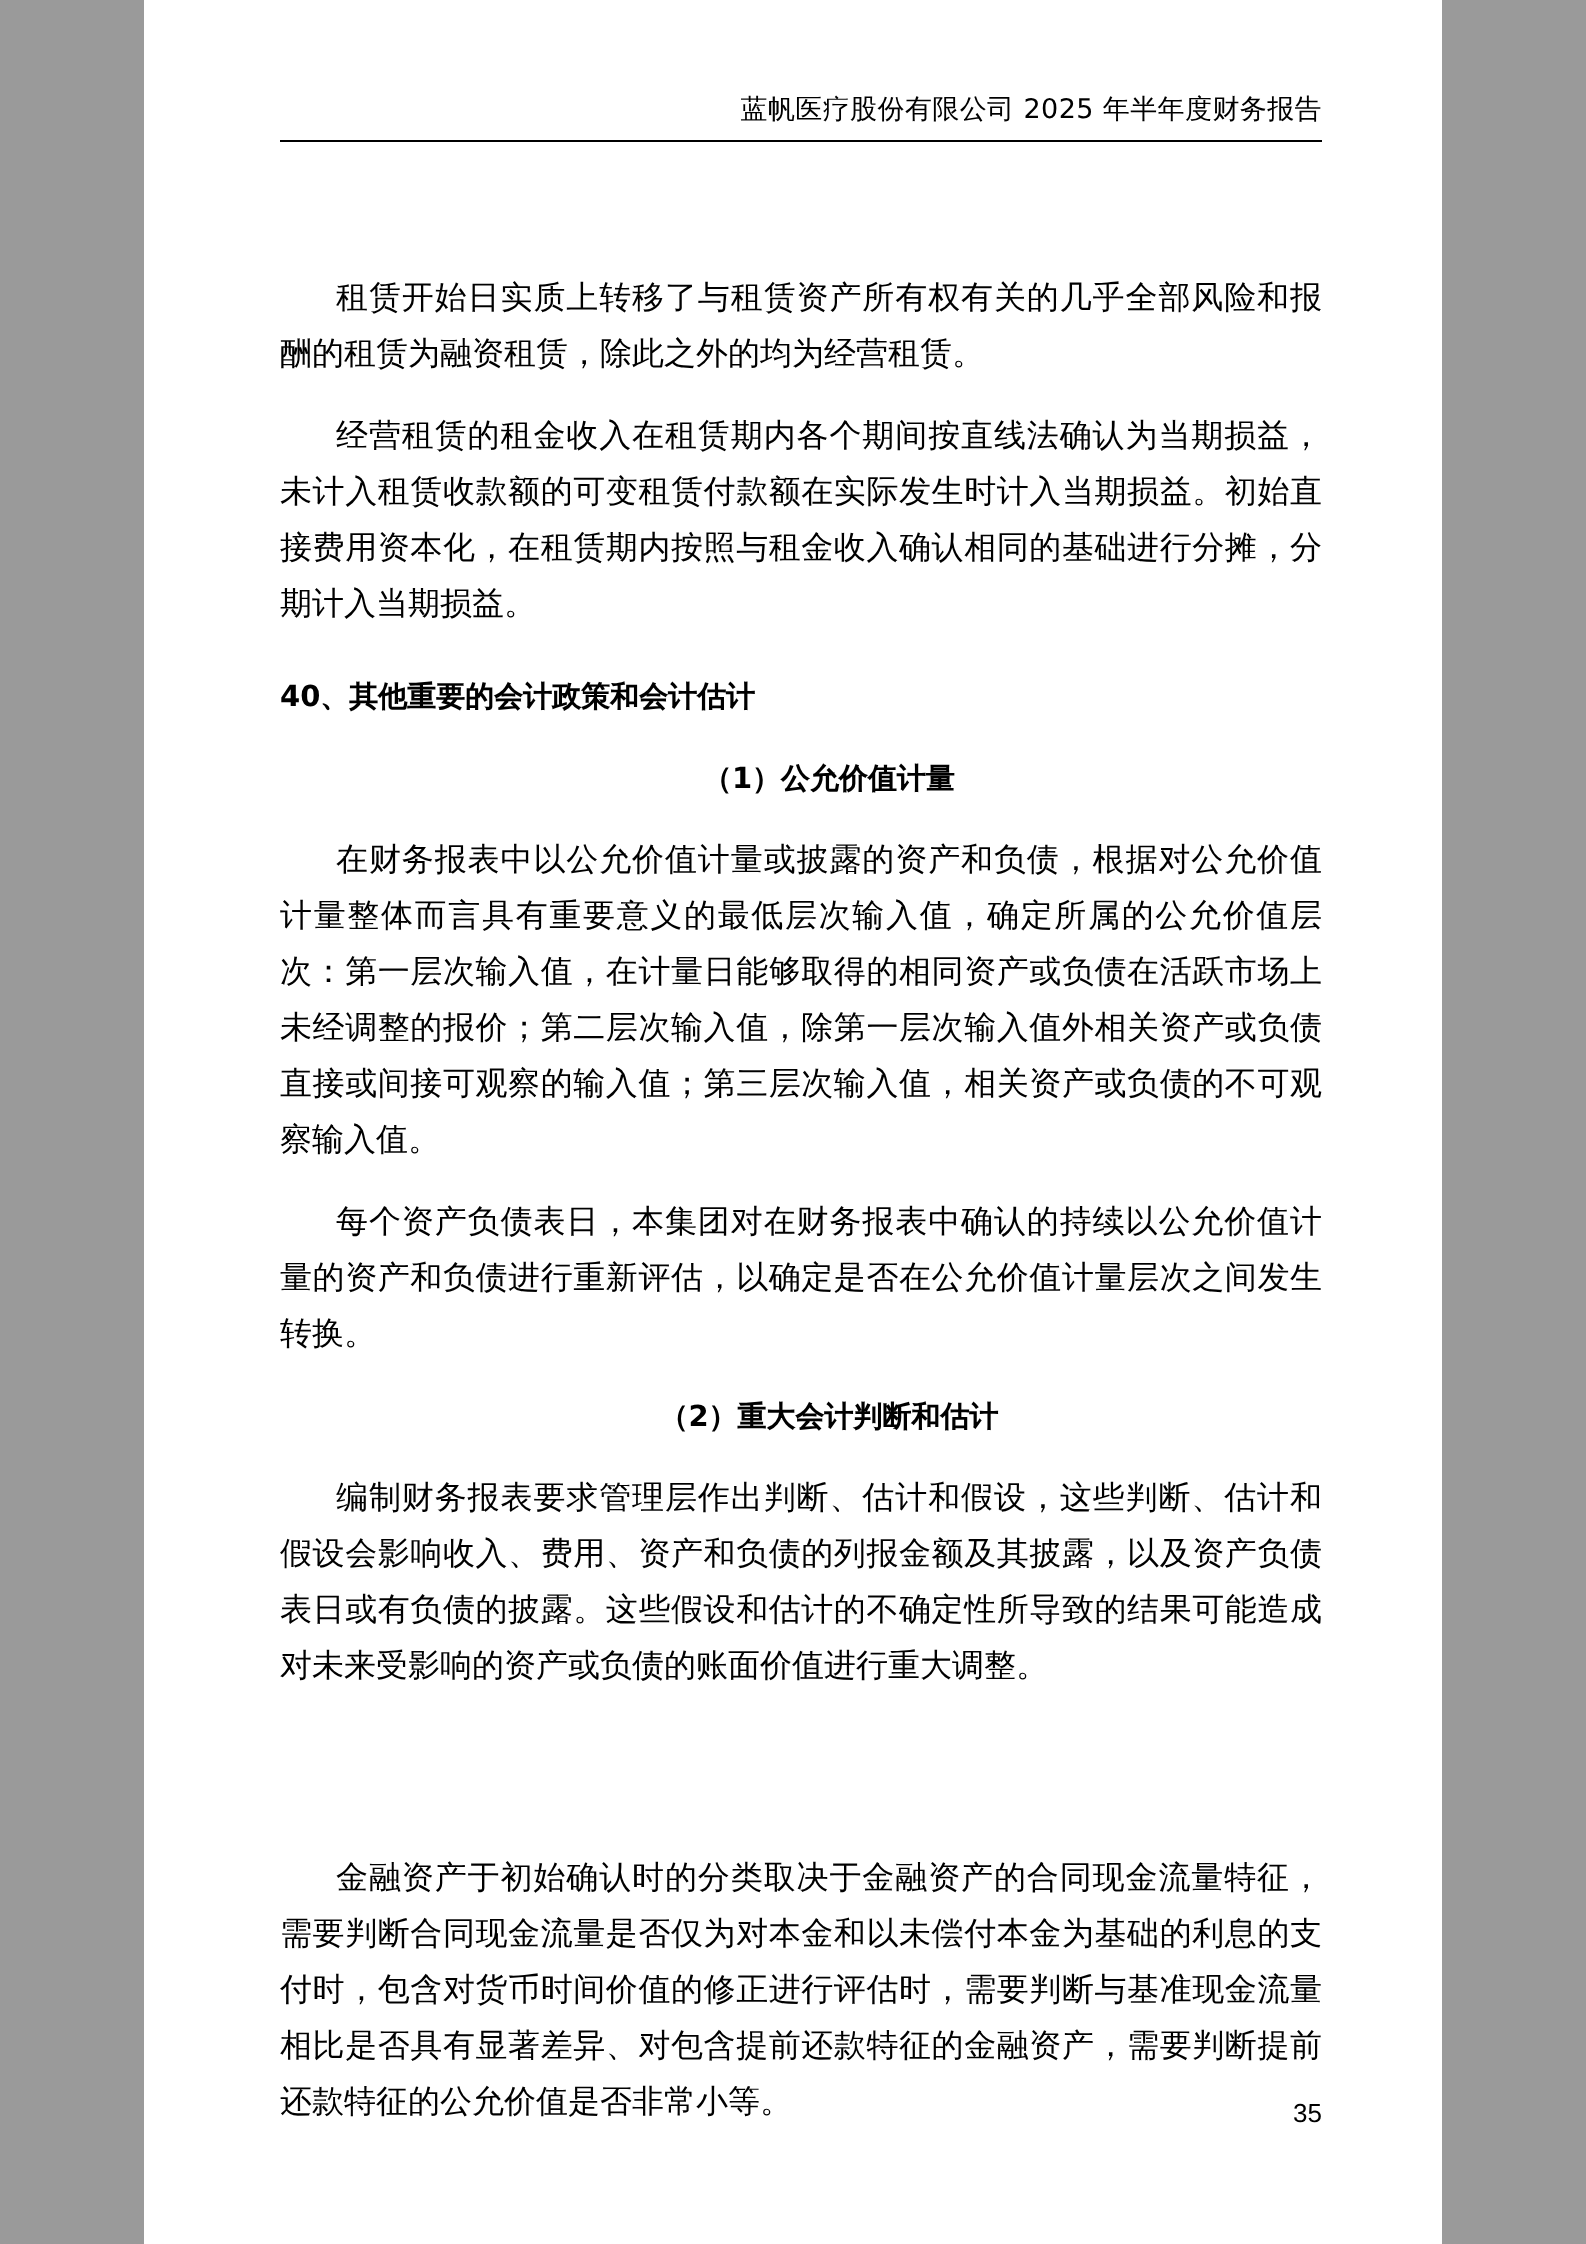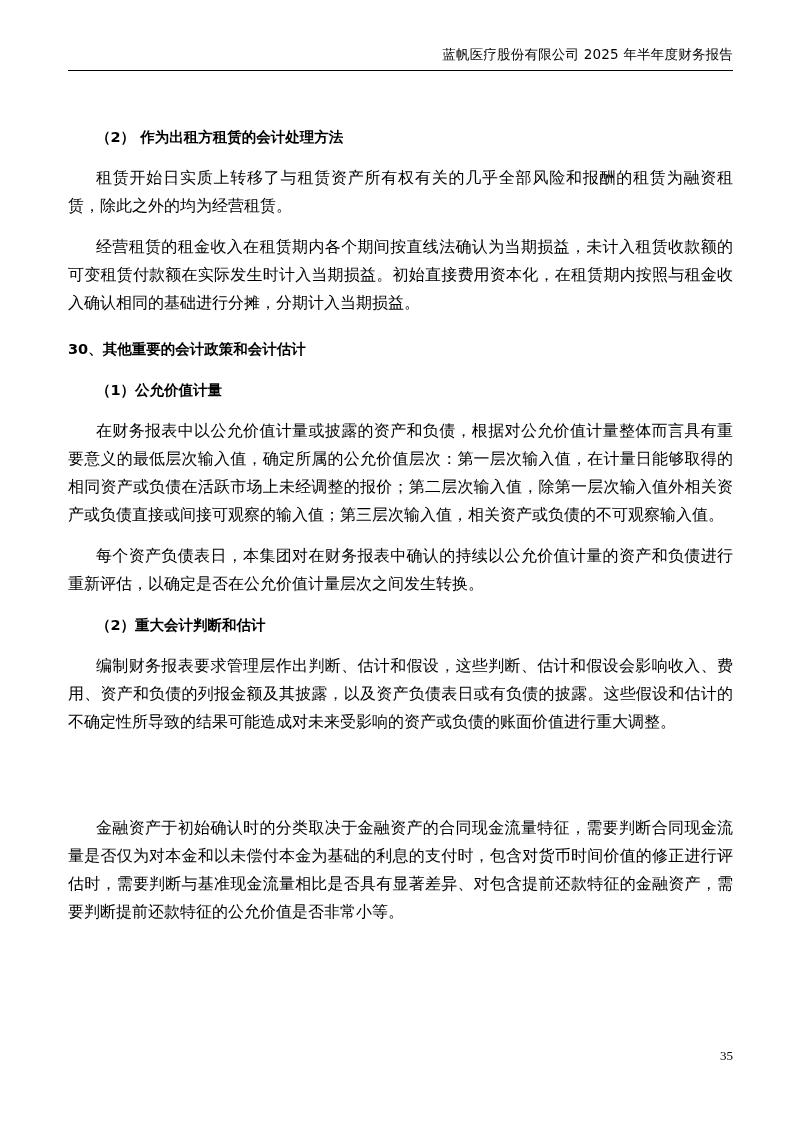--- a/index.html
+++ b/index.html
@@ -1,21 +1,21 @@
 <!DOCTYPE html>
 <html><head>
 <meta charset="utf-8">
 <style>
   html, body {
     margin: 0;
     padding: 0;
     background: #9a9a9a;
   }
   .page {
-    width: 793px;
+    width: 649px;
     height: 1122px;
     background: #ffffff;
     margin: 0 auto;
     position: relative;
     box-sizing: border-box;
     font-family: "Liberation Serif", "DejaVu Serif", serif;
     color: #000000;
     overflow: hidden;
   }
   .content {
@@ -47,54 +47,53 @@
     font-family: Liberation Sans, sans-serif;
   }
   .h-sub {
     font-weight: bold;
     font-size: 14.5px;
     line-height: 28px;
     font-family: "DejaVu Sans", "Liberation Sans", sans-serif;
     margin: 0;
   }
   .indent-head { margin-left: 28px; }
-  .indent-head2 { margin-left: 28px; }
+  .indent-head2 { margin-left: 28px; text-align: center; }
   .gap-sm { height: 13px; }
   .gap-md { height: 18px; }
   .para { text-indent: 28px; }
   .pagenum {
     position: absolute;
     right: 60px;
     bottom: 58px;
     font-size: 13px;
-    font-family: Liberation Serif, serif;
+    font-family: Liberation Sans, sans-serif;
   }
 </style>
 </head>
 <body>
 
 <div class="page">
 
   <div class="content">
     <div class="header">蓝帆医疗股份有限公司 2025 年半年度财务报告</div>
     <hr class="header-rule">
 
     <div class="body-area">
 
       <div class="gap-md"></div>
-      <div class="h-sub indent-head">（2） 作为出租方租赁的会计处理方法</div>
 
       <div class="gap-sm"></div>
       <p class="para">租赁开始日实质上转移了与租赁资产所有权有关的几乎全部风险和报酬的租赁为融资租赁，除此之外的均为经营租赁。</p>
 
       <div class="gap-sm"></div>
       <p class="para">经营租赁的租金收入在租赁期内各个期间按直线法确认为当期损益，未计入租赁收款额的可变租赁付款额在实际发生时计入当期损益。初始直接费用资本化，在租赁期内按照与租金收入确认相同的基础进行分摊，分期计入当期损益。</p>
 
       <div class="gap-md"></div>
-      <div class="h-sub">30、其他重要的会计政策和会计估计</div>
+      <div class="h-sub">40、其他重要的会计政策和会计估计</div>
 
       <div class="gap-sm"></div>
       <div class="h-sub indent-head2">（1）公允价值计量</div>
 
       <div class="gap-sm"></div>
       <p class="para">在财务报表中以公允价值计量或披露的资产和负债，根据对公允价值计量整体而言具有重要意义的最低层次输入值，确定所属的公允价值层次：第一层次输入值，在计量日能够取得的相同资产或负债在活跃市场上未经调整的报价；第二层次输入值，除第一层次输入值外相关资产或负债直接或间接可观察的输入值；第三层次输入值，相关资产或负债的不可观察输入值。</p>
 
       <div class="gap-sm"></div>
       <p class="para">每个资产负债表日，本集团对在财务报表中确认的持续以公允价值计量的资产和负债进行重新评估，以确定是否在公允价值计量层次之间发生转换。</p>
 

